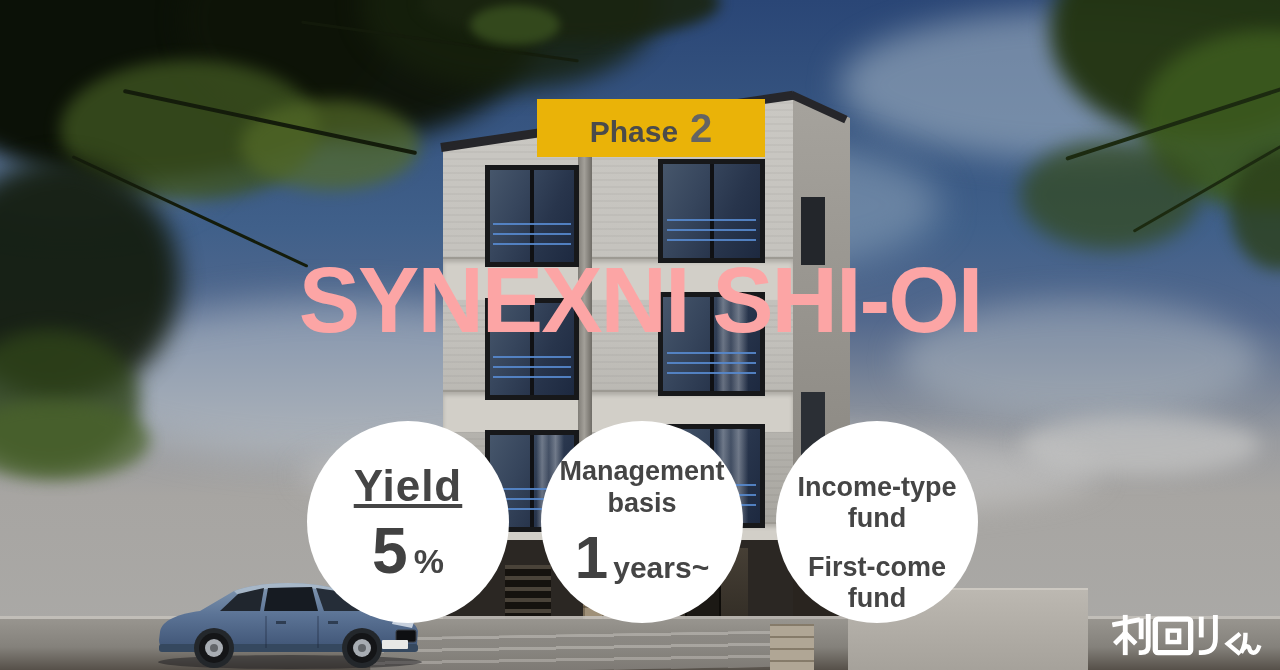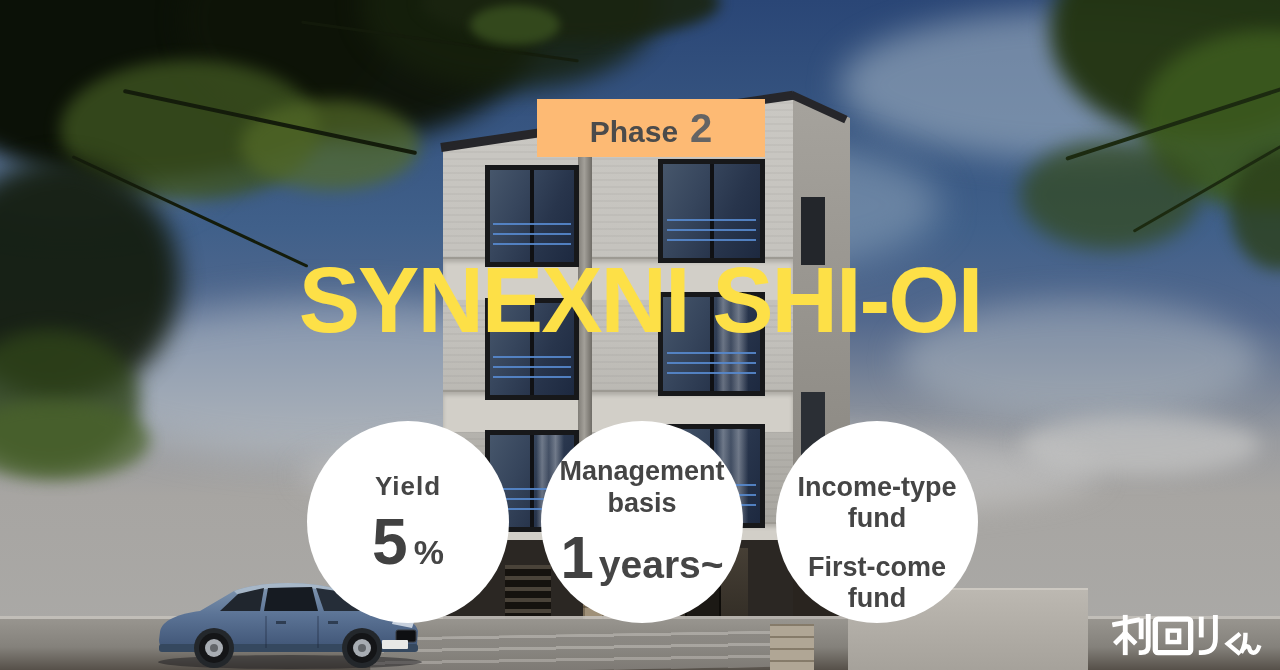--- a/index.html
+++ b/index.html
@@ -59,34 +59,34 @@
   .road{left:0;top:619px;width:1280px;height:51px;
     background:linear-gradient(180deg,#98958f 0%,#84817b 55%,#565049 100%);}
   .steps{left:370px;top:634px;width:430px;height:36px;opacity:.75;transform:rotate(-1deg);
     background:repeating-linear-gradient(to bottom,#b4b1ac 0 3px,#8b8883 3px 12px);}
   .lowwall{left:848px;top:588px;width:240px;height:82px;border-top:2px solid #ccc8c1;
     background:linear-gradient(180deg,#bcb8b1,#a5a19a);}
   .stonepillar{left:770px;top:624px;width:44px;height:46px;background:#b0a695;
     background-image:repeating-linear-gradient(to bottom, rgba(70,58,40,.4) 0 2px, transparent 2px 12px);}
 
   
-  .badge{left:537px;top:99px;width:228px;height:58px;background:#fdba74;
+  .badge{left:537px;top:99px;width:228px;height:58px;background:#eab308;
     display:flex;align-items:baseline;justify-content:center;gap:12px;padding-top:0;}
   .badge .lbl{font-size:30px;font-weight:700;color:#4b4b4b;line-height:58px;}
   .badge .num{font-size:40px;font-weight:600;color:#646464;line-height:58px;}
-  .title{left:0;top:254px;width:1280px;text-align:center;color:#fde047;
+  .title{left:0;top:254px;width:1280px;text-align:center;color:#fca5a5;
     font-size:92px;font-weight:700;letter-spacing:-2px;line-height:1;white-space:nowrap;}
   .circle{width:202px;height:202px;border-radius:50%;background:#ffffff;color:#454545;
     display:flex;flex-direction:column;align-items:center;justify-content:center;text-align:center;}
-  .c-label{font-size:26px;font-weight:700;letter-spacing:1px;}
+  .c-label{font-size:44px;font-weight:700;letter-spacing:1px;text-decoration:underline;}
   .c-label-sm{font-size:27px;font-weight:700;line-height:1.18;width:175px;}
   .c-valrow{display:flex;align-items:baseline;justify-content:center;margin-top:8px;}
   .c-val{font-size:64px;font-weight:700;color:#414141;line-height:1;}
   .c-unit{font-size:34px;font-weight:700;margin-left:6px;}
-  .c-unit-sm{font-size:39px;font-weight:700;margin-left:5px;}
+  .c-unit-sm{font-size:30px;font-weight:700;margin-left:5px;}
   .c-line{font-size:27px;font-weight:700;line-height:1.15;width:178px;margin-top:42px;}
   .c-line + .c-line{margin-top:18px;}
   .logo{left:1112px;top:612px;width:152px;height:46px;}
 </style>
 </head>
 <body>
 
 <div class="stage">
 
   <div class="abs sky"></div>

